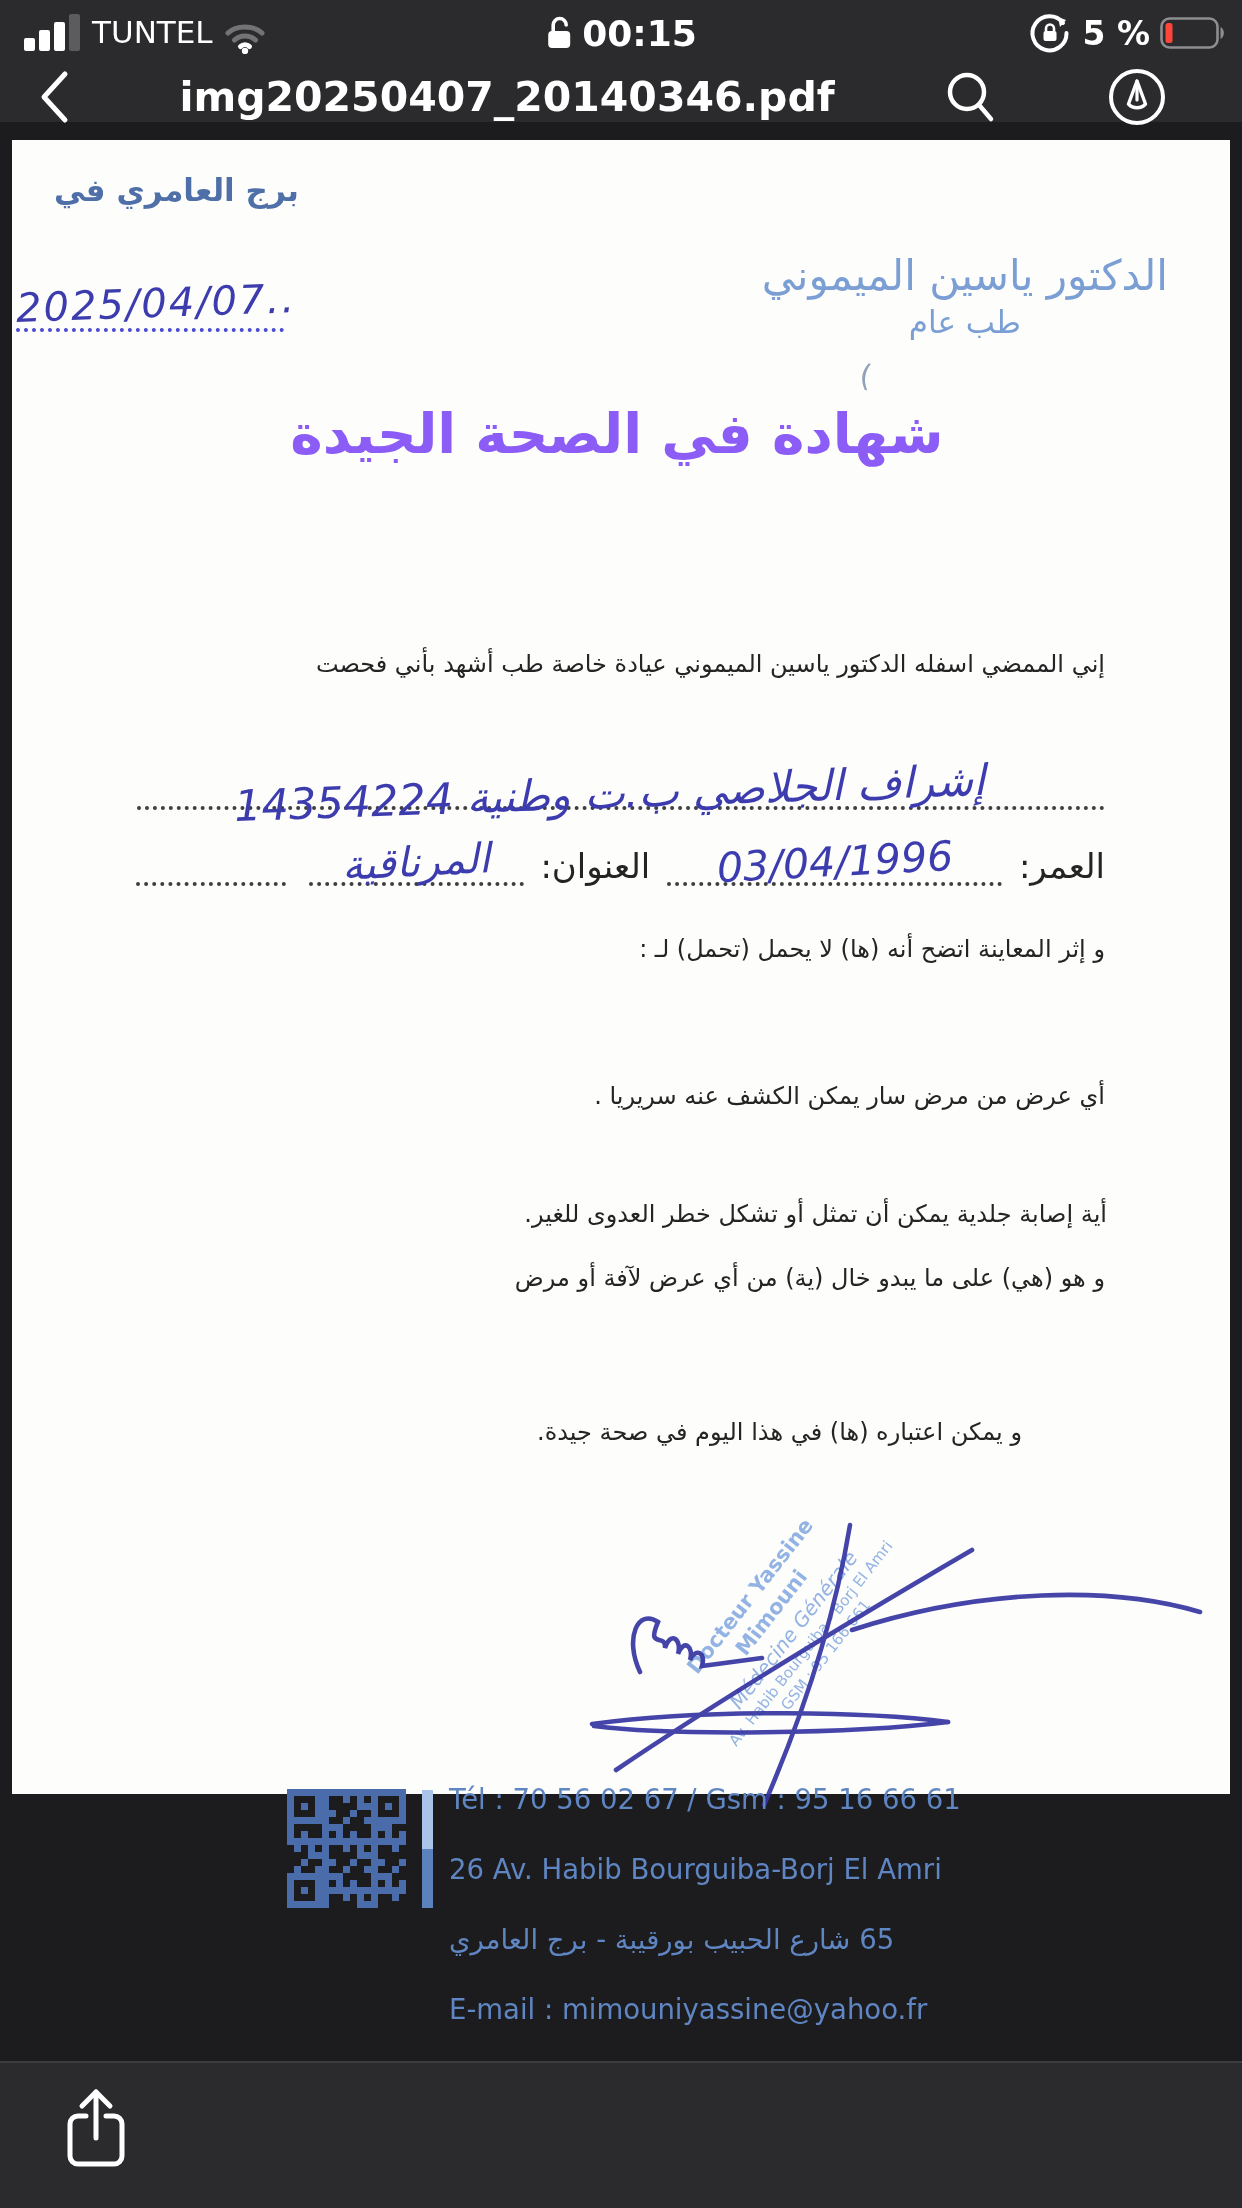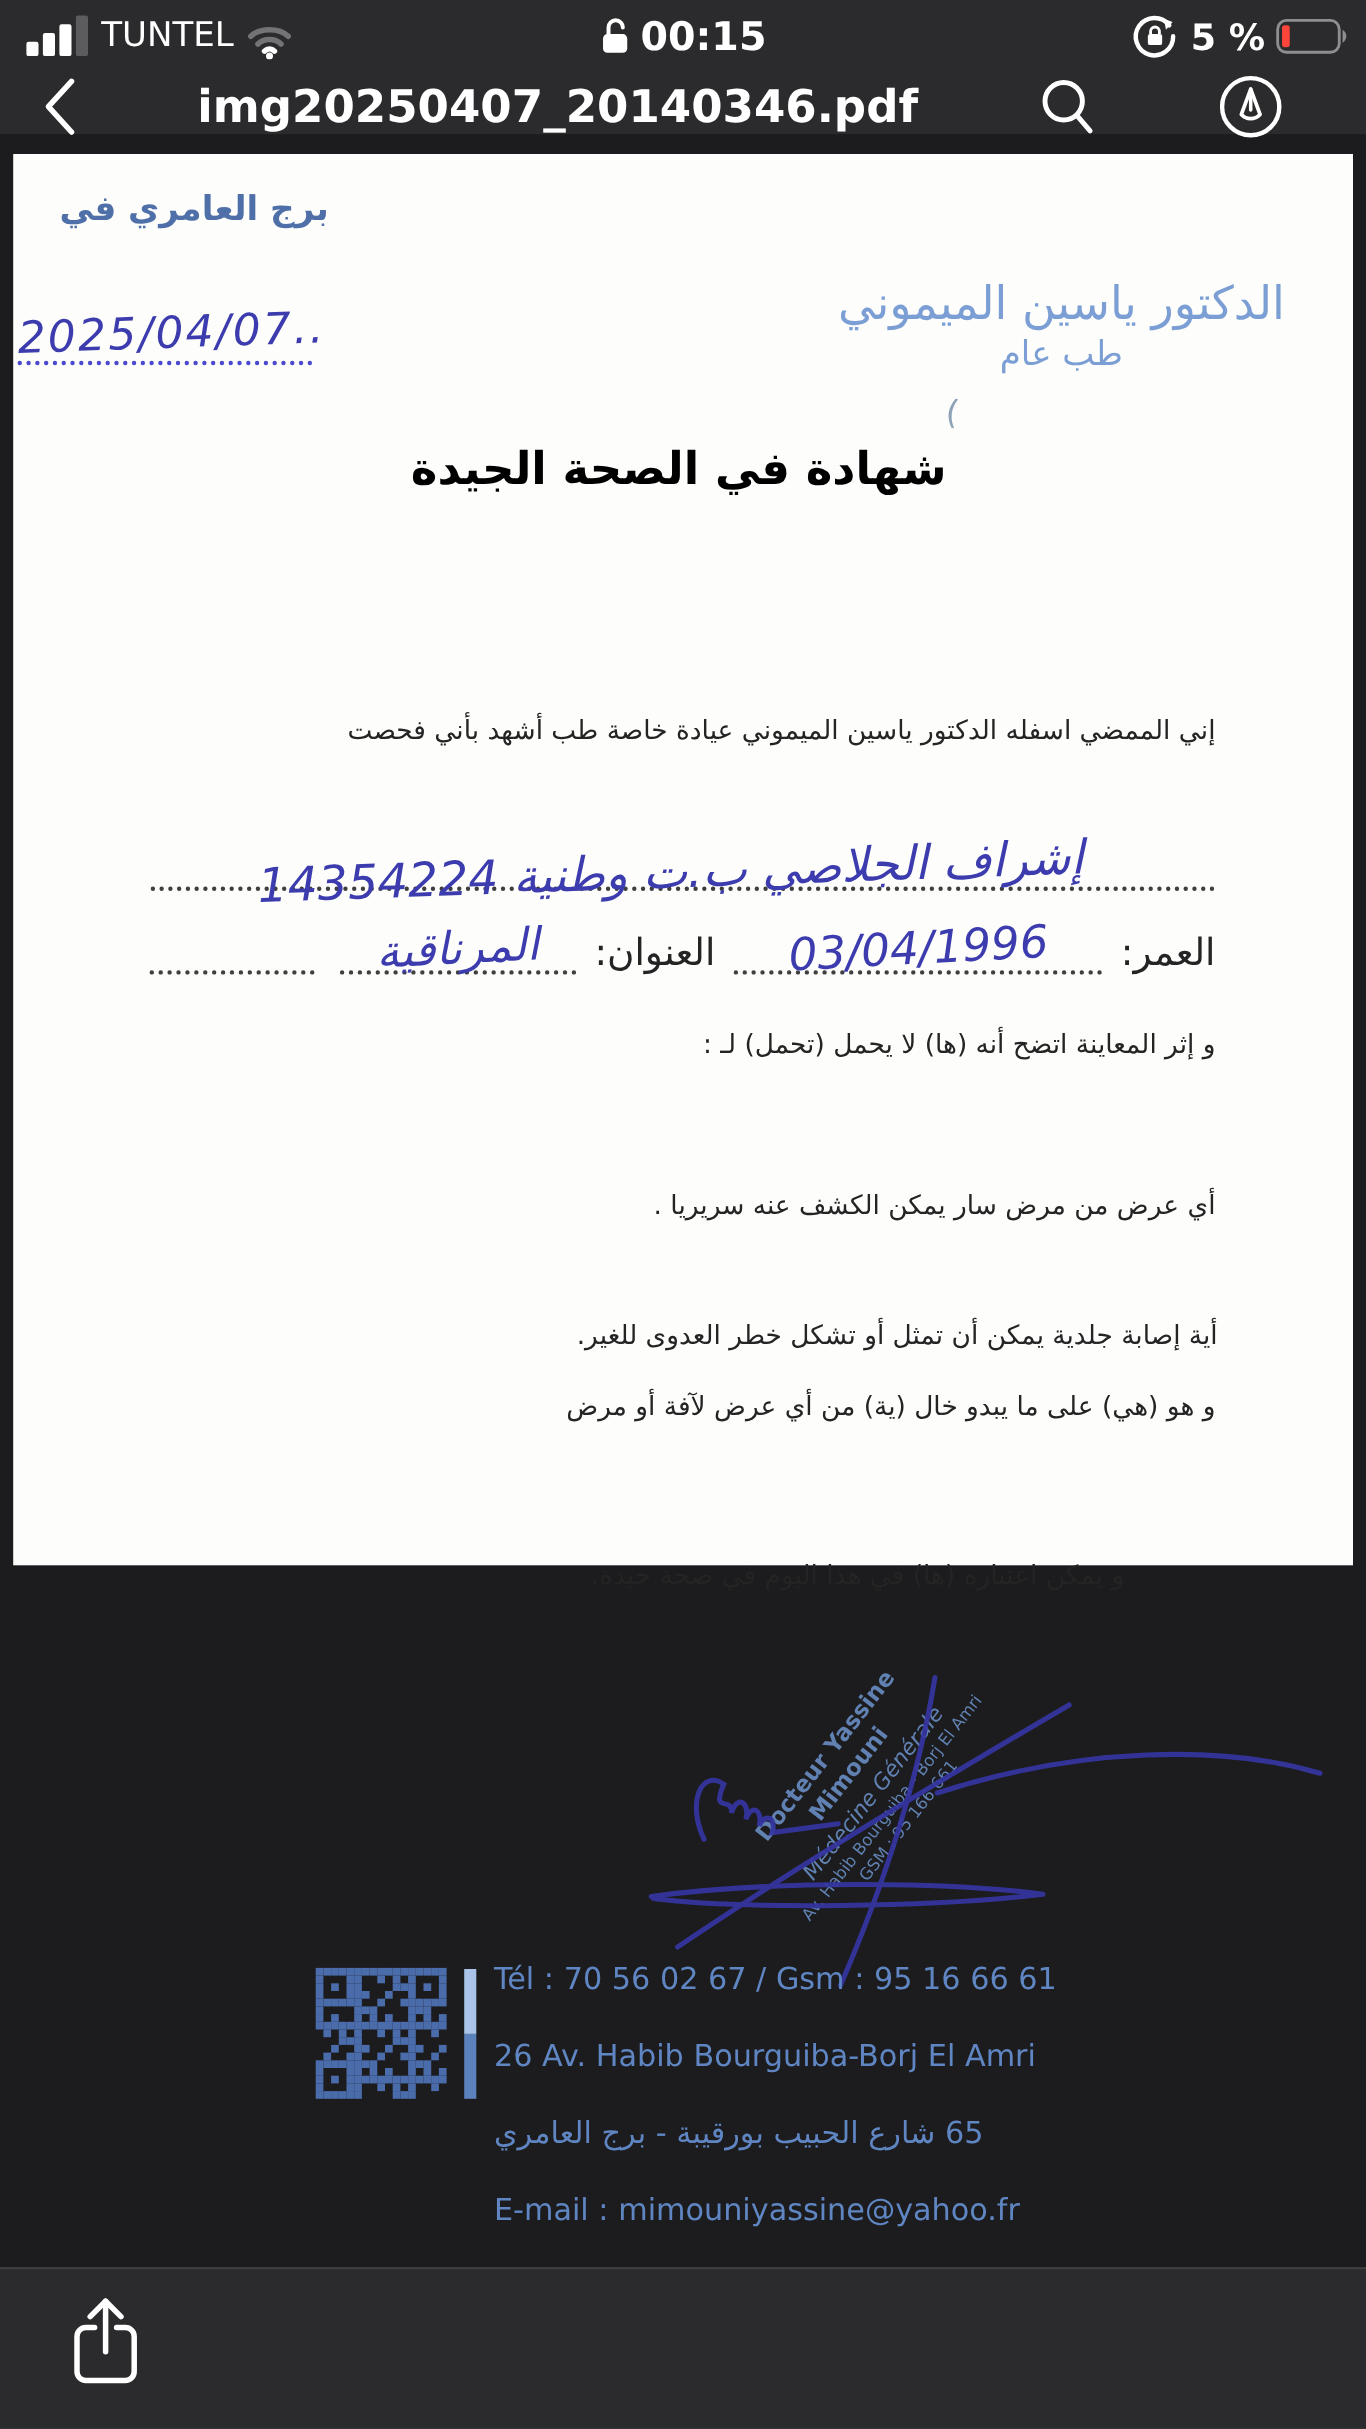--- a/index.html
+++ b/index.html
@@ -26,33 +26,33 @@
   .back-btn{position:absolute;left:26px;top:8px;width:56px;height:62px;display:flex;
        align-items:center;justify-content:center;cursor:pointer;}
   .nav-title{position:absolute;left:120px;top:0;width:774px;height:78px;line-height:78px;
        text-align:center;color:#fff;font-size:41px;font-weight:600;white-space:nowrap;
        overflow:hidden;}
   .icon-btn{position:absolute;top:6px;width:70px;height:66px;display:flex;align-items:center;
        justify-content:center;cursor:pointer;}
   .search-btn{left:935px;} .markup-btn{left:1102px;}
 
   
-  .pdf-page{position:absolute;left:12px;top:140px;width:1218px;height:1283px;background:#fdfdfc;}
+  .pdf-page{position:absolute;left:12px;top:140px;width:1218px;height:1654px;background:#fdfdfc;}
   .hdr-left{position:absolute;left:42px;top:32px;color:#4f6fa8;font-size:31px;font-weight:700;direction:rtl;}
   .hand{color:#3c3cae;font-style:italic;}
   .hdr-date{position:absolute;left:4px;top:140px;width:268px;border-bottom:4px dotted #4a4ad0;
        padding-bottom:2px;}
   .hdr-date span{display:inline-block;font-size:40px;transform:rotate(-2deg);letter-spacing:2px;}
   .hdr-right{position:absolute;right:62px;top:112px;text-align:center;direction:rtl;color:#7b9fd4;}
   .doctor-name{font-size:42px;line-height:1.15;}
   .specialty{font-size:31px;margin-top:4px;}
   .pen-mark{position:absolute;right:358px;top:218px;color:#8fa3b8;font-size:30px;
        transform:rotate(8deg);}
   .doc-title{position:absolute;left:0;right:8px;top:262px;text-align:center;direction:rtl;
-       color:#000000;font-size:41px;font-weight:700;}
+       color:#8b5cf6;font-size:55px;font-weight:700;}
   .ar{direction:rtl;text-align:right;color:#242424;font-size:24px;}
   .intro{position:absolute;right:125px;left:120px;top:510px;}
   .name-line{position:absolute;right:125px;left:125px;top:570px;height:100px;}
   .name-line .dotline{position:absolute;left:0;right:0;bottom:0;border-bottom:4px dotted #3f3f3f;}
   .name-line .hand{position:absolute;right:120px;bottom:-8px;font-size:43px;direction:rtl;
        transform:rotate(-2deg);white-space:nowrap;}
   .age-line{position:absolute;right:125px;left:125px;top:700px;direction:rtl;font-size:34px;
        color:#242424;white-space:nowrap;}
   .age-line .lbl{display:inline-block;vertical-align:bottom;}
   .dotseg{display:inline-block;position:relative;border-bottom:4px dotted #3f3f3f;

